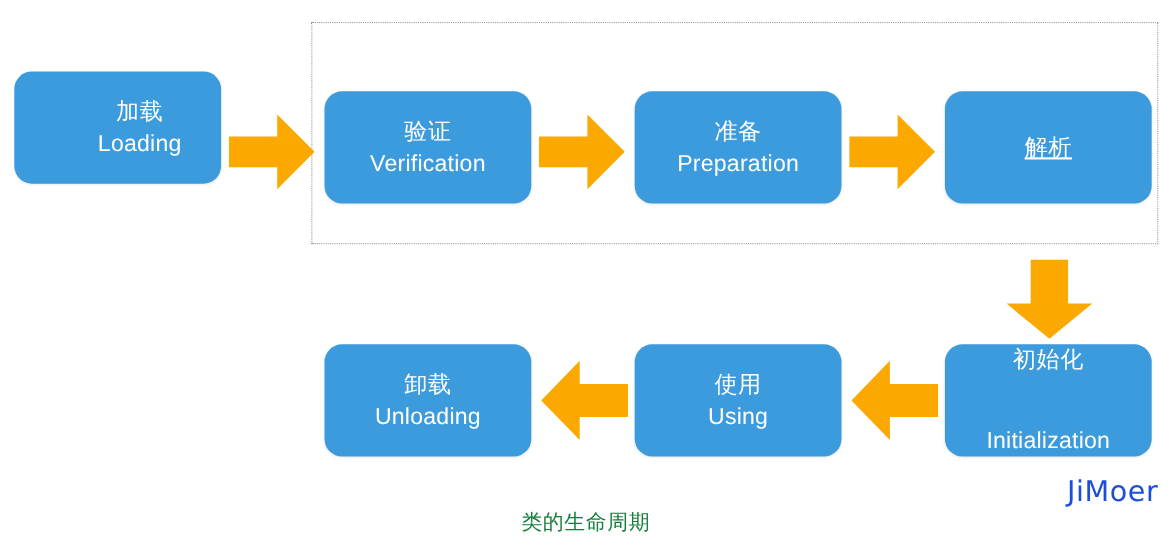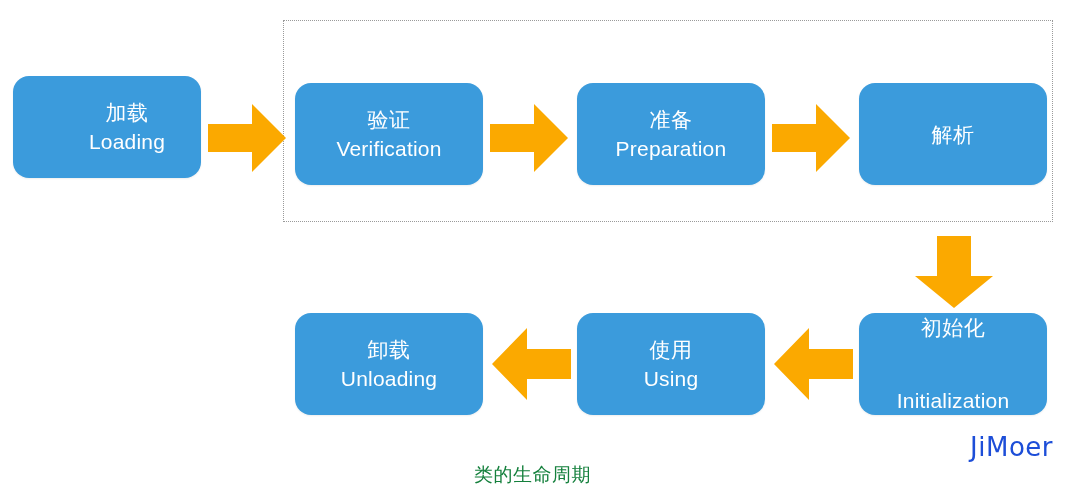--- a/index.html
+++ b/index.html
@@ -63,24 +63,24 @@
     line-height: 27px;
     letter-spacing: 0.5px;
   }
   .stage .en {
     font-size: 21px;
     line-height: 29px;
     letter-spacing: 0.2px;
     margin-top: 1px;
   }
 
-  .stage-loading        { left: 13px;  top: 76px; padding-left: 40px;  }
+  .stage-loading        { left: 13px;  top: 65px; padding-left: 40px;  }
   .stage-verification   { left: 295px; top: 83px;  }
   .stage-preparation    { left: 577px; top: 83px;  }
-  .stage-resolution     { left: 859px; top: 83px;  }
+  .stage-resolution     { left: 859px; top: 83px; text-decoration: underline;  }
   .stage-unloading      { left: 295px; top: 313px; }
   .stage-using          { left: 577px; top: 313px; }
   .stage-initialization { left: 859px; top: 313px; gap: 44px; }
 
   
   .arrow {
     position: absolute;
   }
   .arrow svg { display: block; }
 

